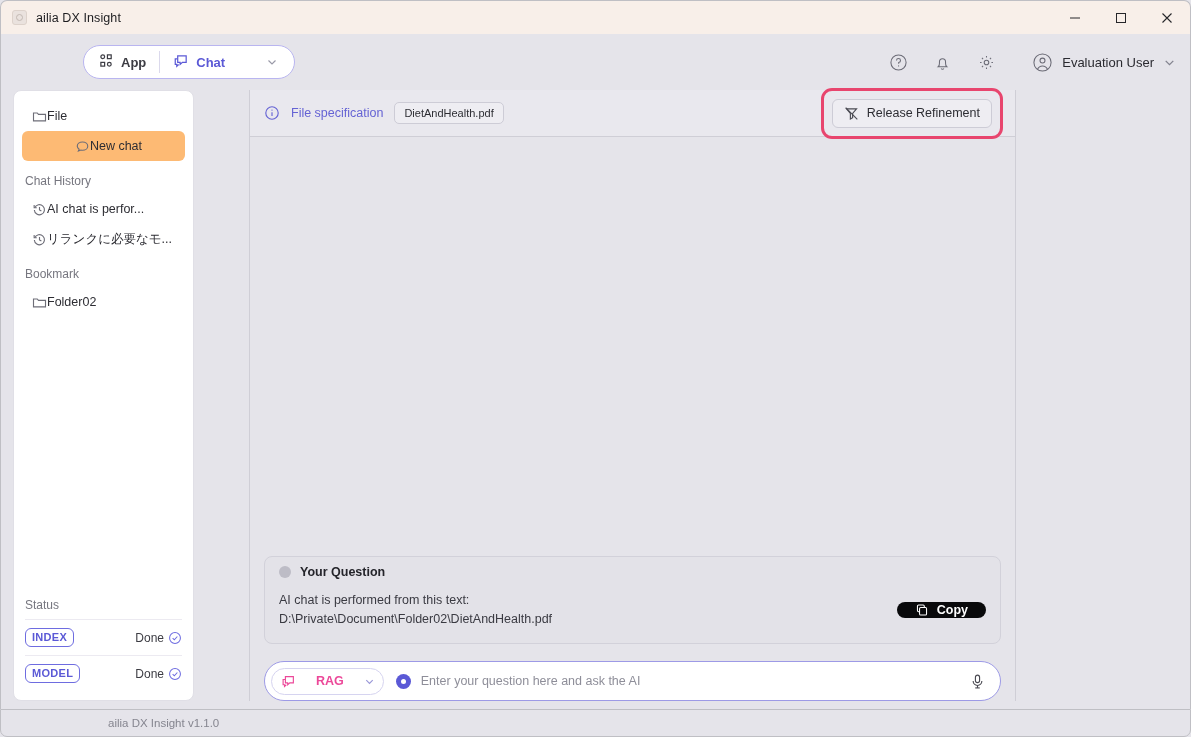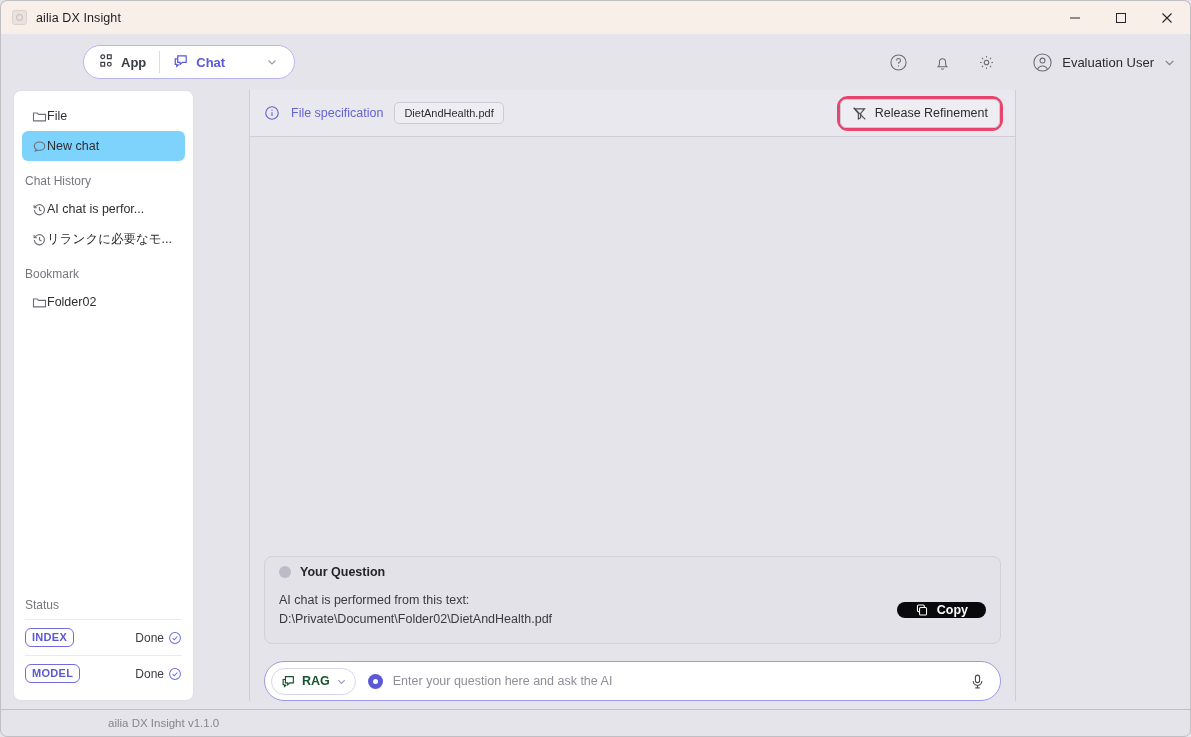--- a/index.html
+++ b/index.html
@@ -98,21 +98,21 @@
     display: flex; flex-direction: column;
     padding: 10px 0 0 0;
     overflow: hidden;
   }
   .nav-item {
     display: flex; align-items: center; 
     height: 30px; margin: 0 8px; padding-left: 10px;
     border-radius: 6px;
     font-size: 12.5px; color: #2d2d33;
   }
-  .nav-item.selected { background: #7dd3fc; }
+  .nav-item.selected { background: #fdba74; justify-content: center; }
   .nav-item .nicon { color: #6e6e78; display: flex; align-items: center; }
   .nav-group {
     font-size: 12px; color: #76767f;
     padding: 13px 0 6px 11px;
   }
   .sidebar-spacer { flex: 1 1 auto; }
   .status-title { font-size: 12px; color: #76767f; padding: 0 0 7px 11px; }
   .status-row {
     display: flex; align-items: center;
     height: 36px; margin: 0 11px;
@@ -156,21 +156,21 @@
   .filespec-label { font-size: 12.5px; color: #6563d4; margin-right: 11px; }
   .filechip {
     font-size: 11px; color: #2d2d33;
     background: #eeedf2; border: 1px solid #cdccd6;
     border-radius: 5px; padding: 4px 9px;
   }
   .refine-wrap {
     margin-left: auto;
     border: 3.5px solid #e8456e;
     border-radius: 11px;
-    padding: 0;
+    padding: 8px;
     display: flex;
   }
   .refine-btn {
     display: flex; align-items: center; gap: 8px;
     background: #eeedf2; border: 1px solid #cdccd6;
     border-radius: 6px; padding: 6px 11px;
     font-size: 12.5px; color: #2d2d33;
   }
   .refine-btn .ricon { color: #4a4a52; display: flex; }
 
@@ -200,24 +200,24 @@
   .inputbar {
     margin: 17px 14px 0 14px;
     height: 40px;
     background: #ffffff;
     border: 1.5px solid #9d9ae6;
     border-radius: 21px;
     display: flex; align-items: center;
     padding: 0 14px 0 6px;
   }
   .ragchip {
-    display: flex; align-items: center; gap: 6px;
+    display: flex; align-items: center; gap: 20px;
     border: 1px solid #d6d4f0; border-radius: 14px;
     height: 27px; padding: 0 8px 0 9px;
-    color: #14532d; font-size: 12.5px; font-weight: bold;
+    color: #ec4899; font-size: 12.5px; font-weight: bold;
   }
   .ragchip .rcaret { color: #9a98d8; display: flex; }
   .mode-dot {
     width: 15px; height: 15px; border-radius: 50%;
     background: #5b59d6; margin: 0 10px 0 12px;
     display: flex; align-items: center; justify-content: center;
   }
   .mode-dot i { width: 5px; height: 5px; border-radius: 50%; background: #ffffff; display: block; }
   .qinput {
     flex: 1 1 auto; border: none; outline: none; background: transparent;

